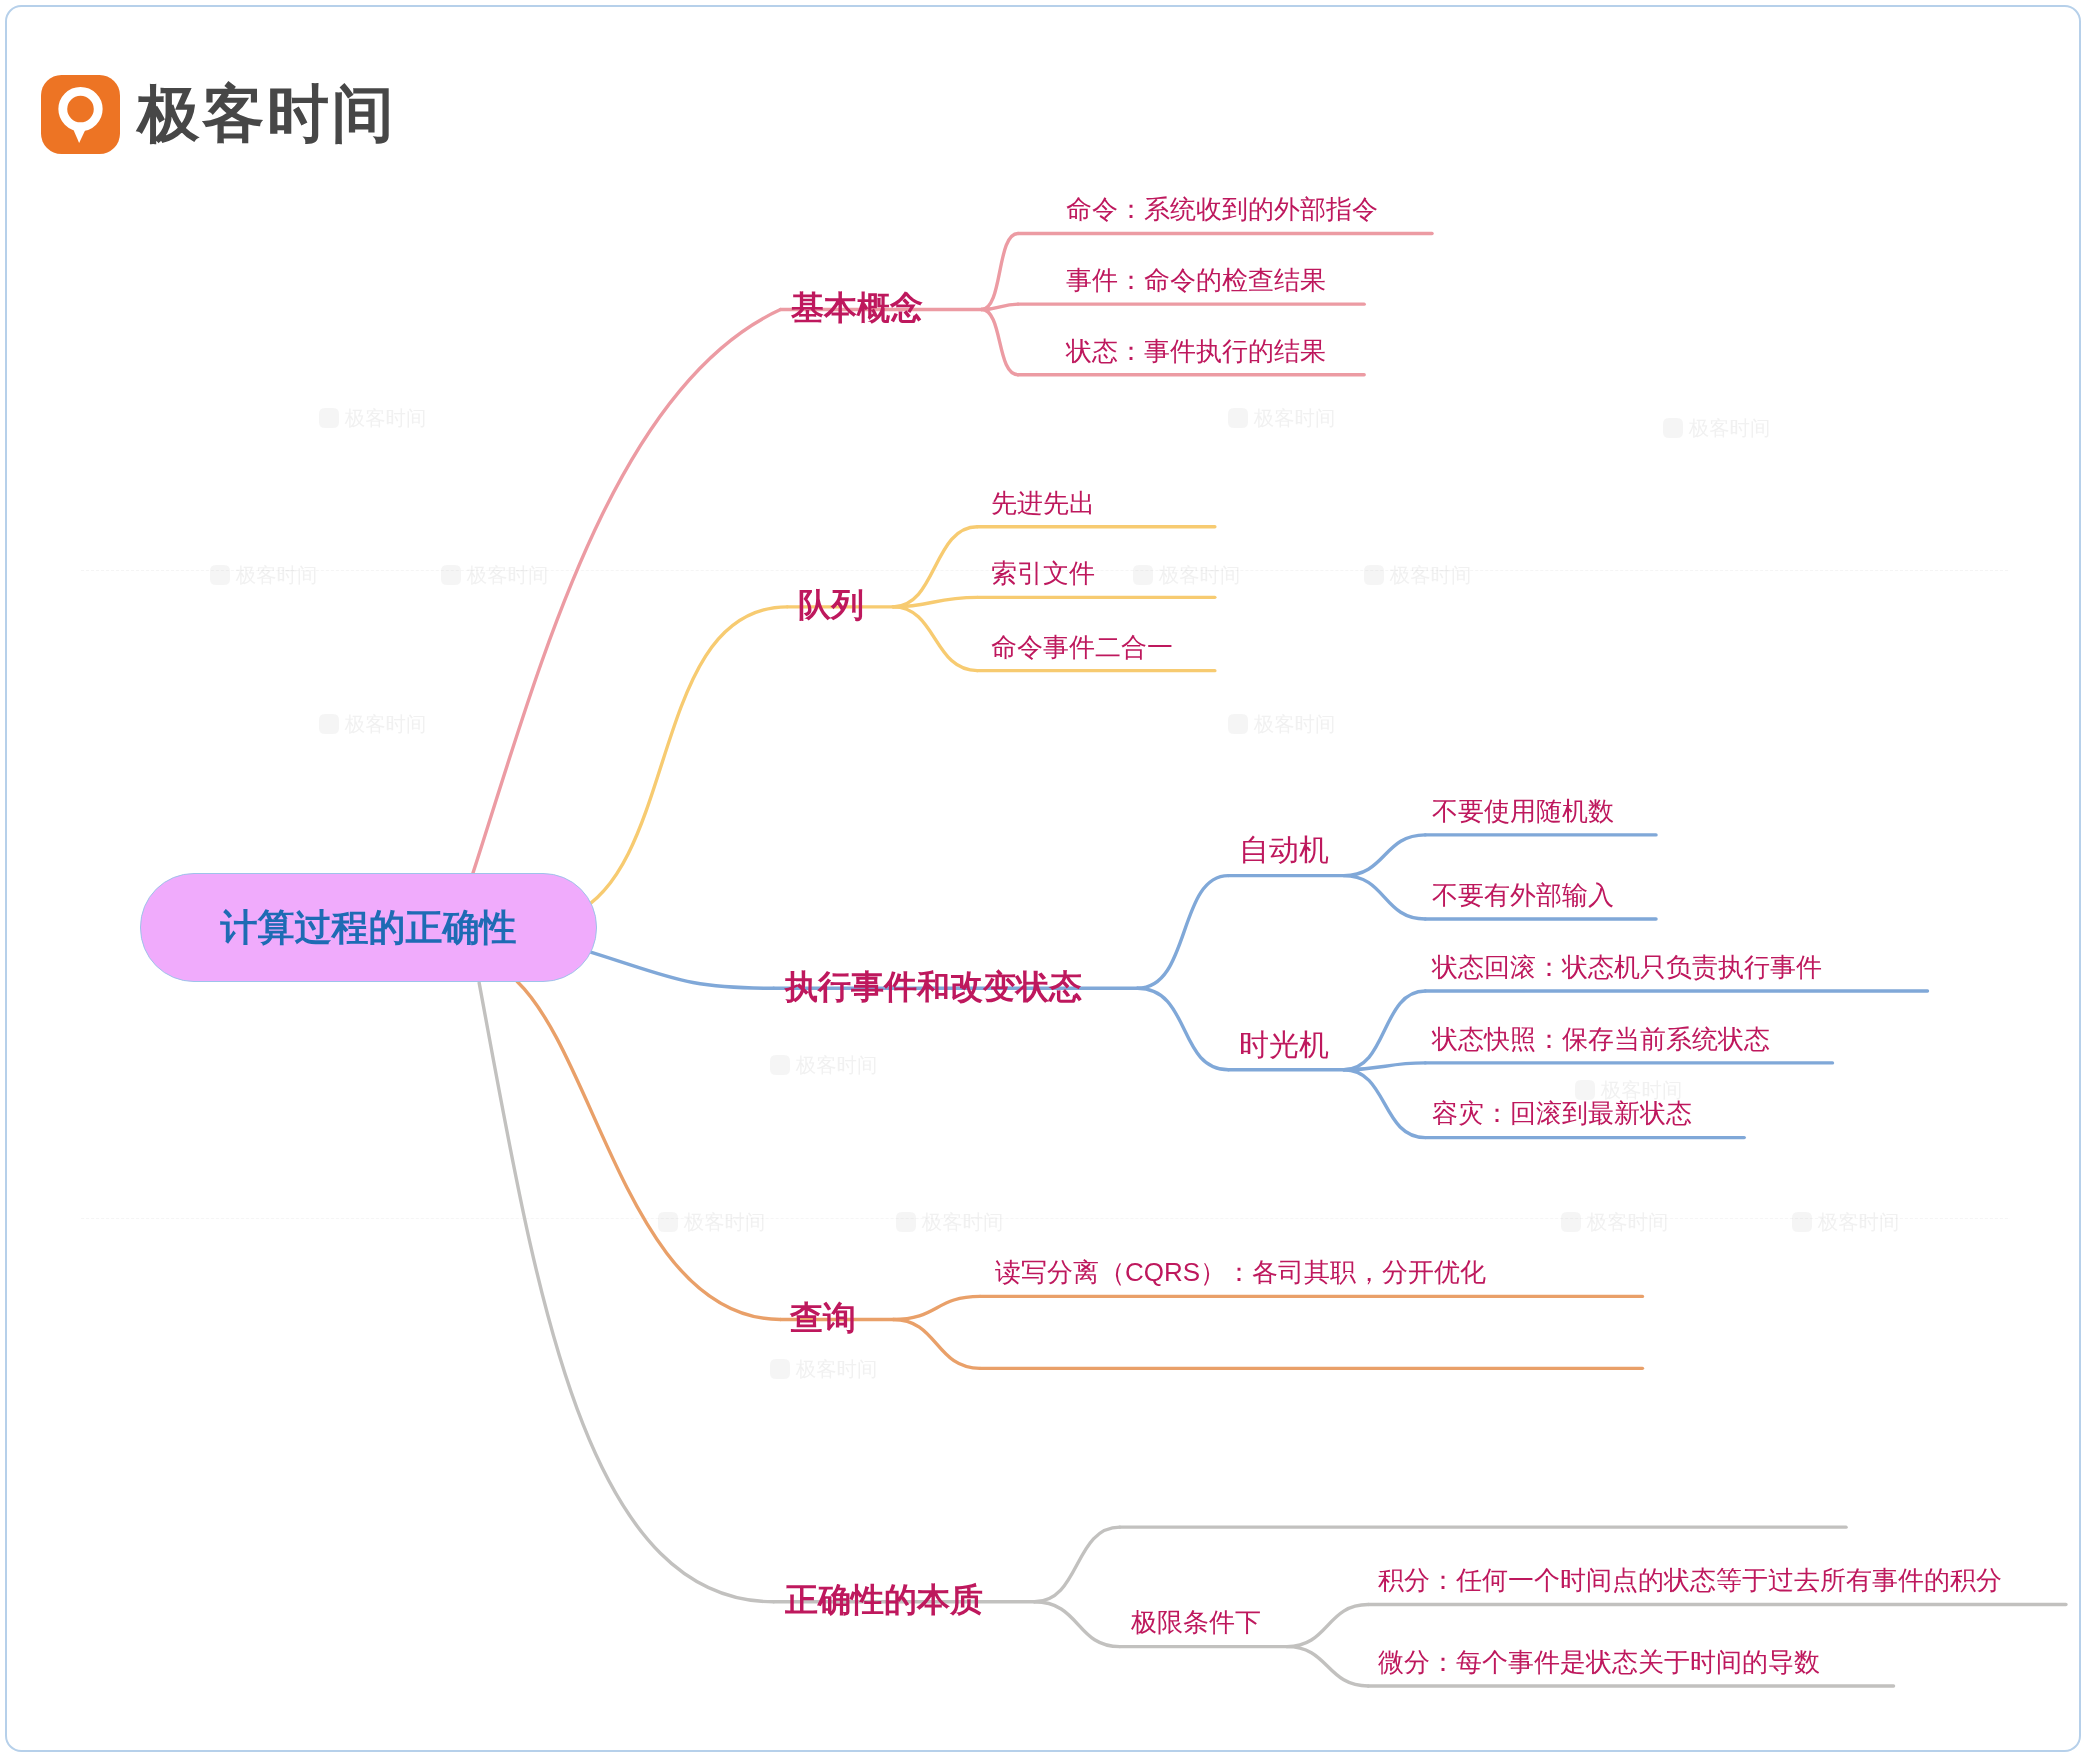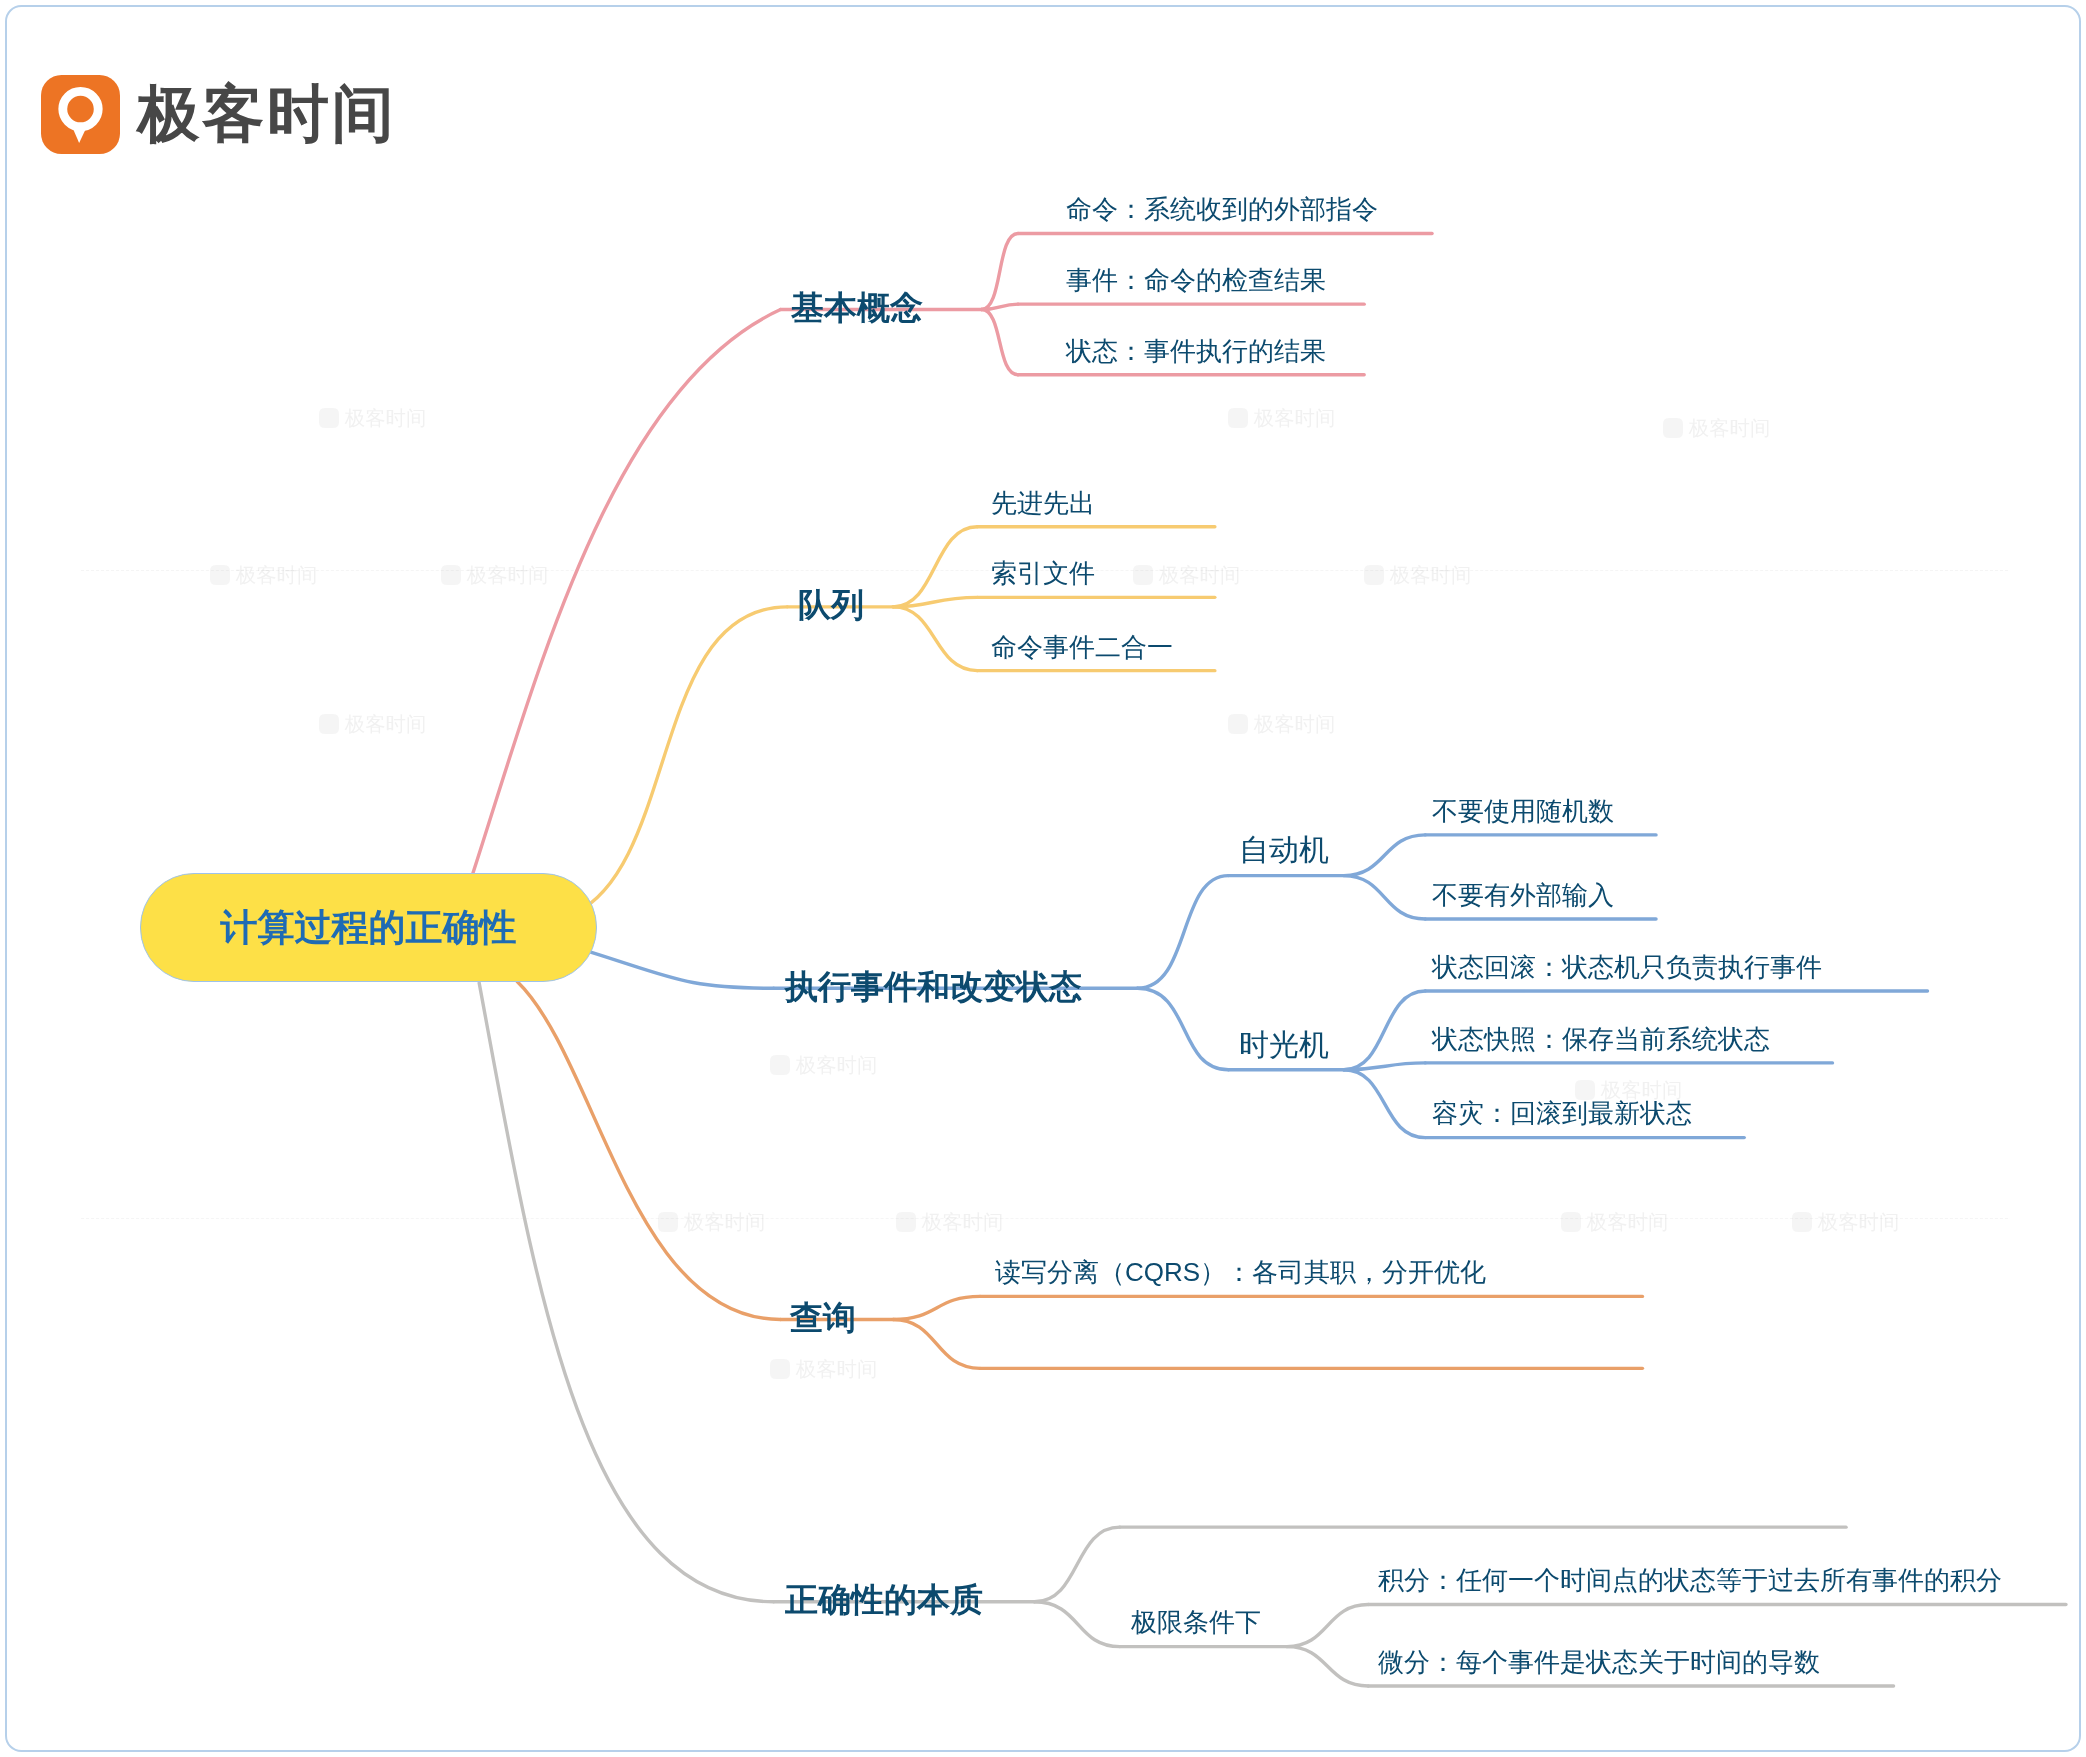--- a/index.html
+++ b/index.html
@@ -3,26 +3,26 @@
 <meta charset="utf-8">
 <style>
   html,body{margin:0;padding:0;background:#ffffff;}
   .canvas{position:relative;width:2087px;height:1758px;background:#ffffff;overflow:hidden;
           font-family:"Liberation Sans","DejaVu Sans",sans-serif;}
   .frame{position:absolute;left:5.4px;top:5.4px;width:2072px;height:1743px;
          border:2px solid #b6d0ea;border-radius:16.3px;pointer-events:none;}
   .logo{position:absolute;left:41px;top:72px;display:flex;align-items:center;gap:17.6px;}
   .logo-text{font-size:62px;font-weight:bold;color:#474747;letter-spacing:2.7px;}
   svg.links{position:absolute;left:0;top:0;}
-  .node{position:absolute;white-space:nowrap;color:#0c4a6e;line-height:1.1;}
+  .node{position:absolute;white-space:nowrap;color:#be185d;line-height:1.1;}
   .l1{font-size:33px;font-weight:600;margin-top:28px;}
   .child{font-size:26px;font-weight:400;}
   .mid{font-size:30px;font-weight:500;}
   .central{position:absolute;left:140px;top:873px;width:455px;height:107px;
-           background:#fde047;border:1.4px solid #9ec3ea;border-radius:54px;
+           background:#f0abfc;border:1.4px solid #9ec3ea;border-radius:54px;
            display:flex;align-items:center;justify-content:center;
            font-size:37px;font-weight:bold;color:#1e6bb4;white-space:nowrap;}
   .wm{position:absolute;display:flex;align-items:center;gap:5.4px;opacity:0.08;color:#555;
       font-size:20.4px;white-space:nowrap;}
   .wm-ic{width:20.4px;height:20.4px;border-radius:5.4px;background:#8a8a8a;display:inline-block;}
   .guide{position:absolute;left:81px;width:1927px;height:0;
          border-top:1.4px dashed rgba(120,120,120,0.07);}
 </style>
 </head>
 <body>

